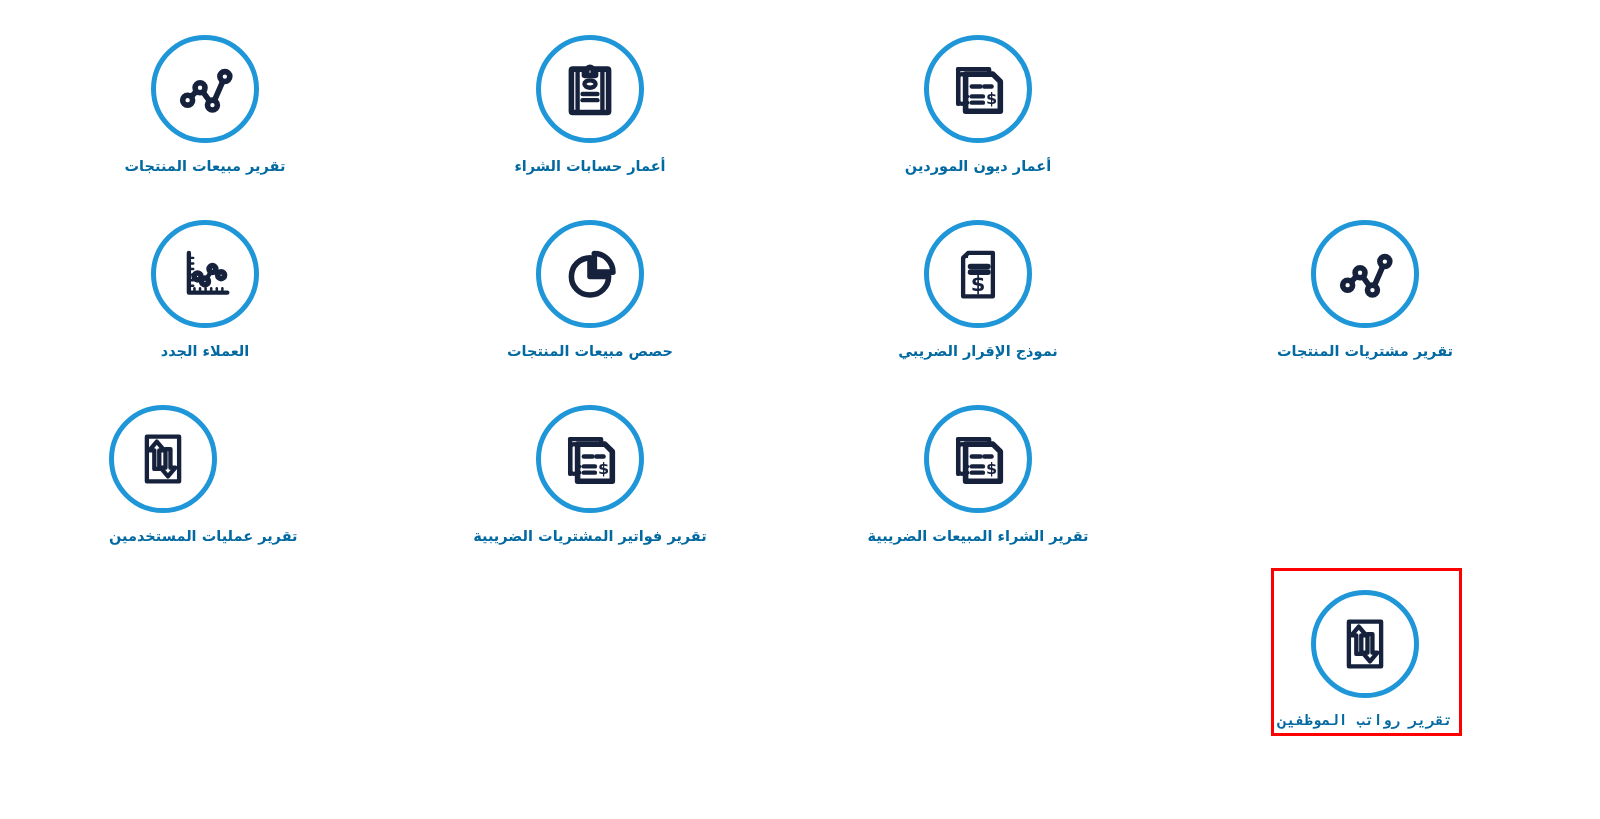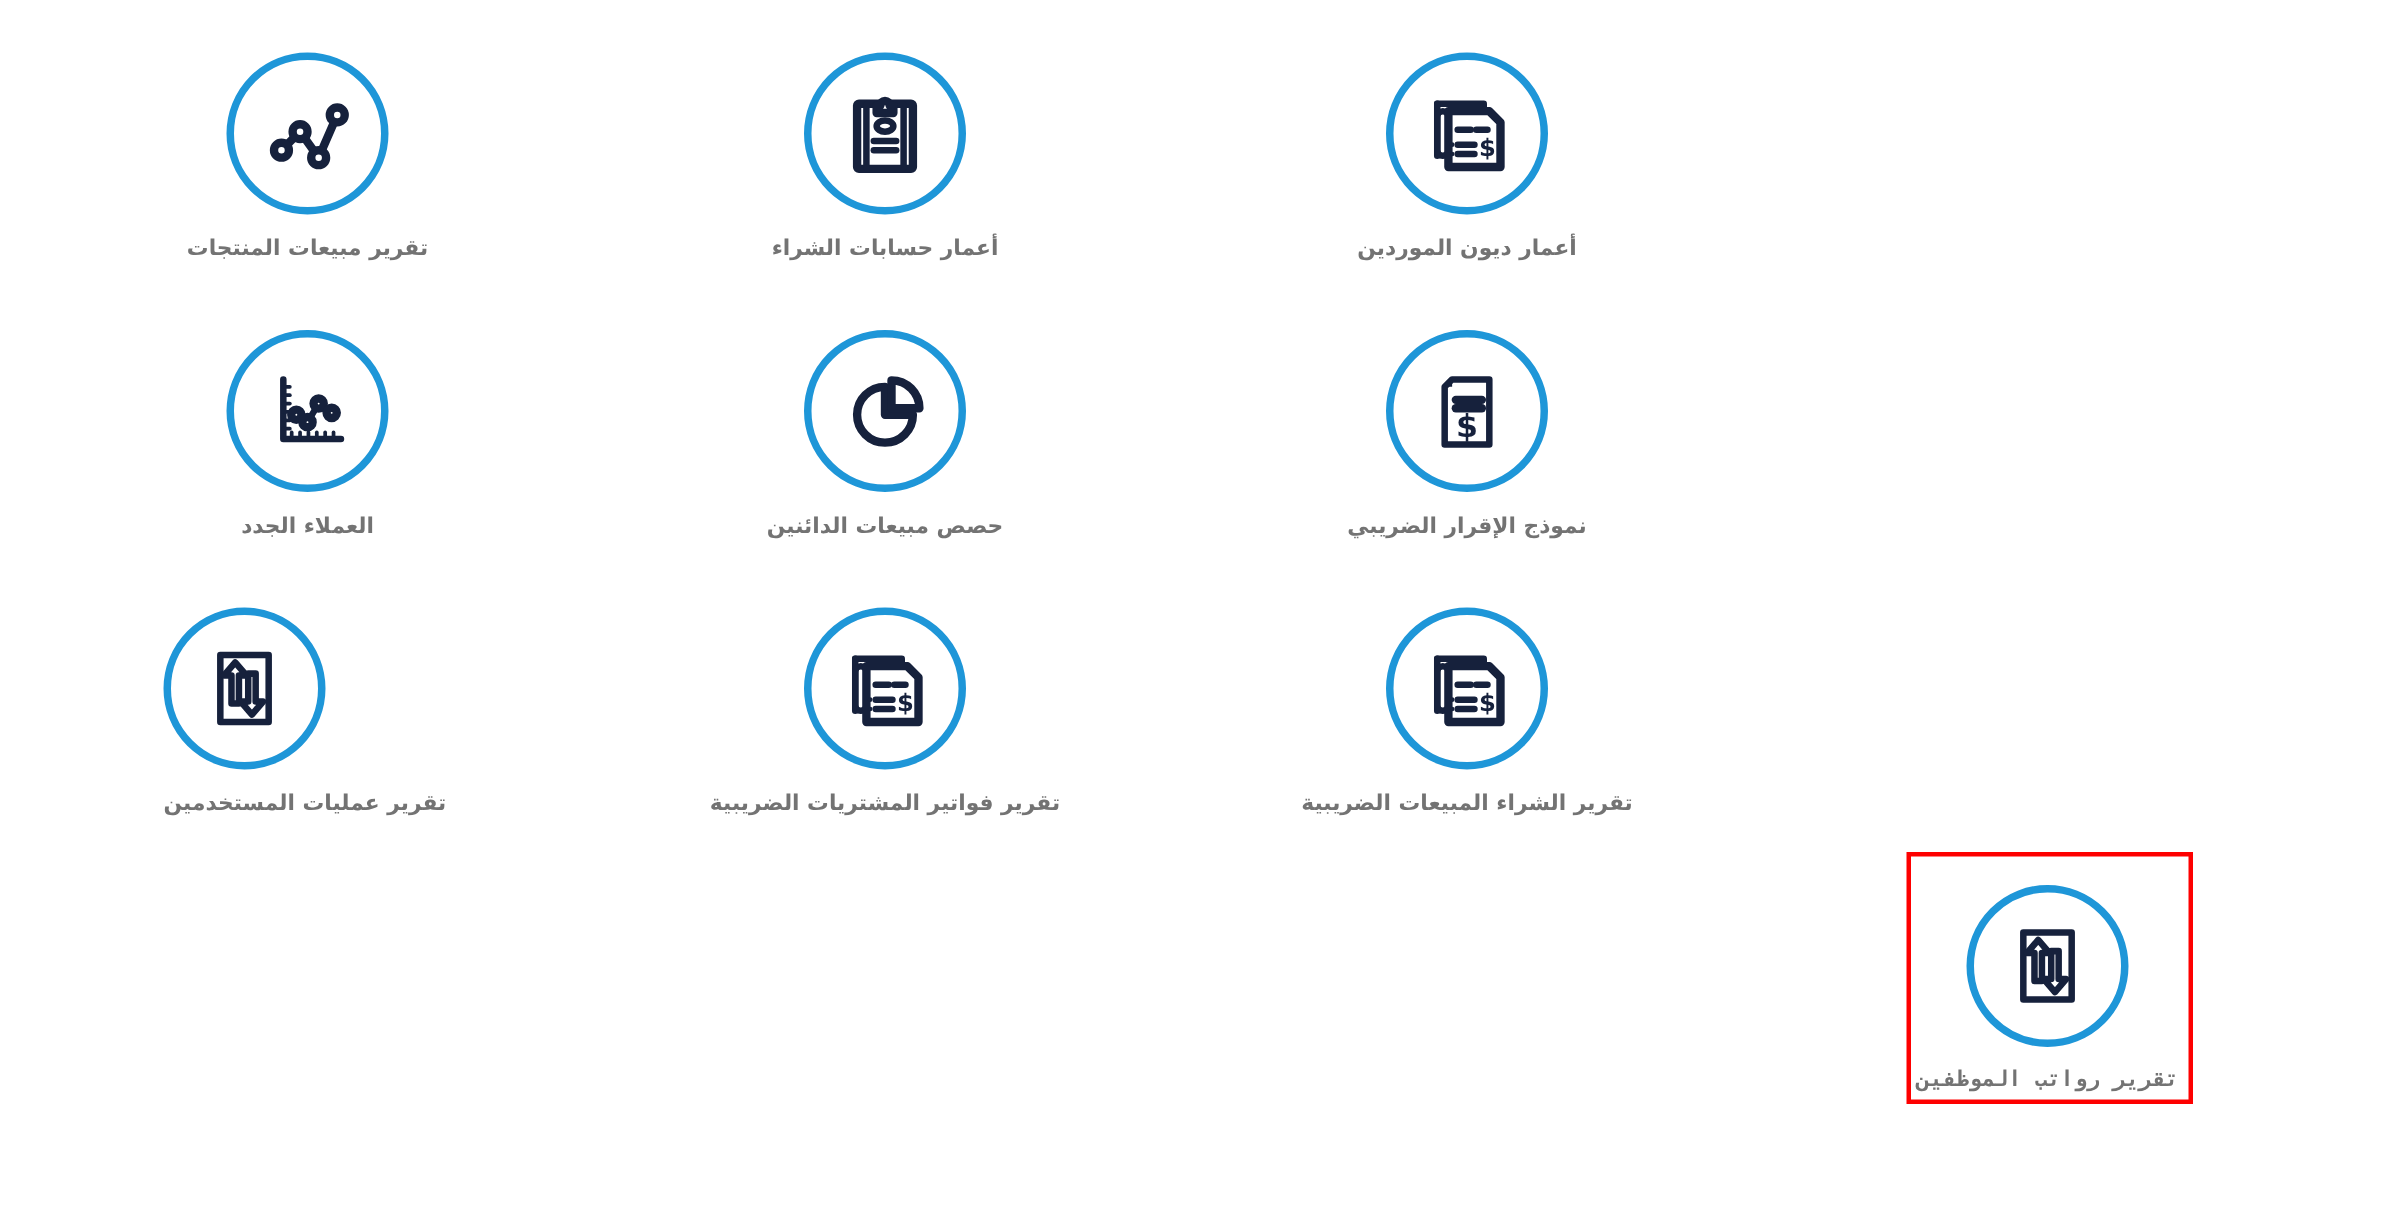--- a/index.html
+++ b/index.html
@@ -43,21 +43,21 @@
   .tile-circle svg {
     display: block;
     width: 62px;
     height: 62px;
   }
 
   .tile-label {
     margin-top: 14px;
     font-size: 14.5px;
     font-weight: 700;
-    color: #737373;
+    color: #0369a1;
     text-align: center;
     line-height: 1.25;
     direction: rtl;
     white-space: nowrap;
   }
 
   
   .selection-box {
     position: absolute;
     border: 3px solid #fe0000;
@@ -165,33 +165,45 @@
       </div>
       <div class="tile-label">العملاء الجدد</div>
     </div>
     <div class="report-tile" style="left: 494px; top: 220px;">
       <div class="tile-circle">
         <svg viewBox="0 0 100 100">
     <path class="ico-stroke" d="M50 24 a30 30 0 1 0 30 30 H50 Z"></path>
     <path class="ico-stroke" d="M57 17 a30 30 0 0 1 30 30 H57 Z"></path>
   </svg>
       </div>
-      <div class="tile-label">حصص مبيعات الدائنين</div>
+      <div class="tile-label">حصص مبيعات المنتجات</div>
     </div>
     <div class="report-tile" style="left: 882px; top: 220px;">
       <div class="tile-circle">
         <svg viewBox="0 0 100 100">
     <path class="ico-stroke-thin" d="M34 16 H74 V86 H26 V24 Z"></path>
     <path d="M34 16 L26 24 H34 Z" fill="#16213c"></path>
     <line class="ico-stroke" x1="38" y1="38" x2="66" y2="38"></line>
     <line class="ico-stroke" x1="38" y1="47" x2="66" y2="47"></line>
     <text class="ico-text" x="50" y="78" font-size="34" text-anchor="middle">$</text>
   </svg>
       </div>
       <div class="tile-label">نموذج الإقرار الضريبي</div>
+    </div>
+    <div class="report-tile" style="left: 1269px; top: 220px;">
+      <div class="tile-circle">
+        <svg viewBox="0 0 100 100">
+    <polyline class="ico-stroke" points="22,68 42,48 62,76 82,30"></polyline>
+    <circle class="ico-fill-white" cx="22" cy="68" r="8"></circle>
+    <circle class="ico-fill-white" cx="42" cy="48" r="8"></circle>
+    <circle class="ico-fill-white" cx="62" cy="76" r="8"></circle>
+    <circle class="ico-fill-white" cx="82" cy="30" r="8"></circle>
+  </svg>
+      </div>
+      <div class="tile-label">تقرير مشتريات المنتجات</div>
     </div>
     <div class="report-tile" style="left: 109px; top: 405px; align-items: flex-end;">
       <div class="tile-circle">
         <svg viewBox="0 0 100 100">
     <rect class="ico-stroke-thin" x="24" y="14" width="52" height="72"></rect>
     <path class="ico-stroke-thin" d="M44 66 V36 H36 L48 22 L60 36 H52 V66 Z" transform="translate(-8,0)"></path>
     <path class="ico-stroke-thin" d="M44 34 V64 H36 L48 78 L60 64 H52 V34 Z" transform="translate(10,0)"></path>
   </svg>
       </div>
       <div class="tile-label">تقرير عمليات المستخدمين</div>

